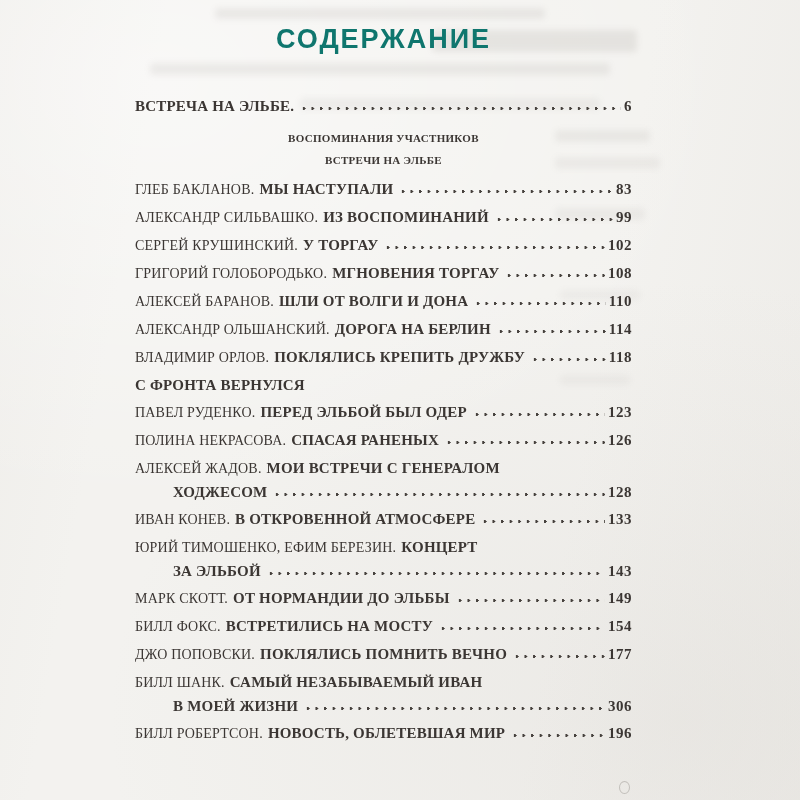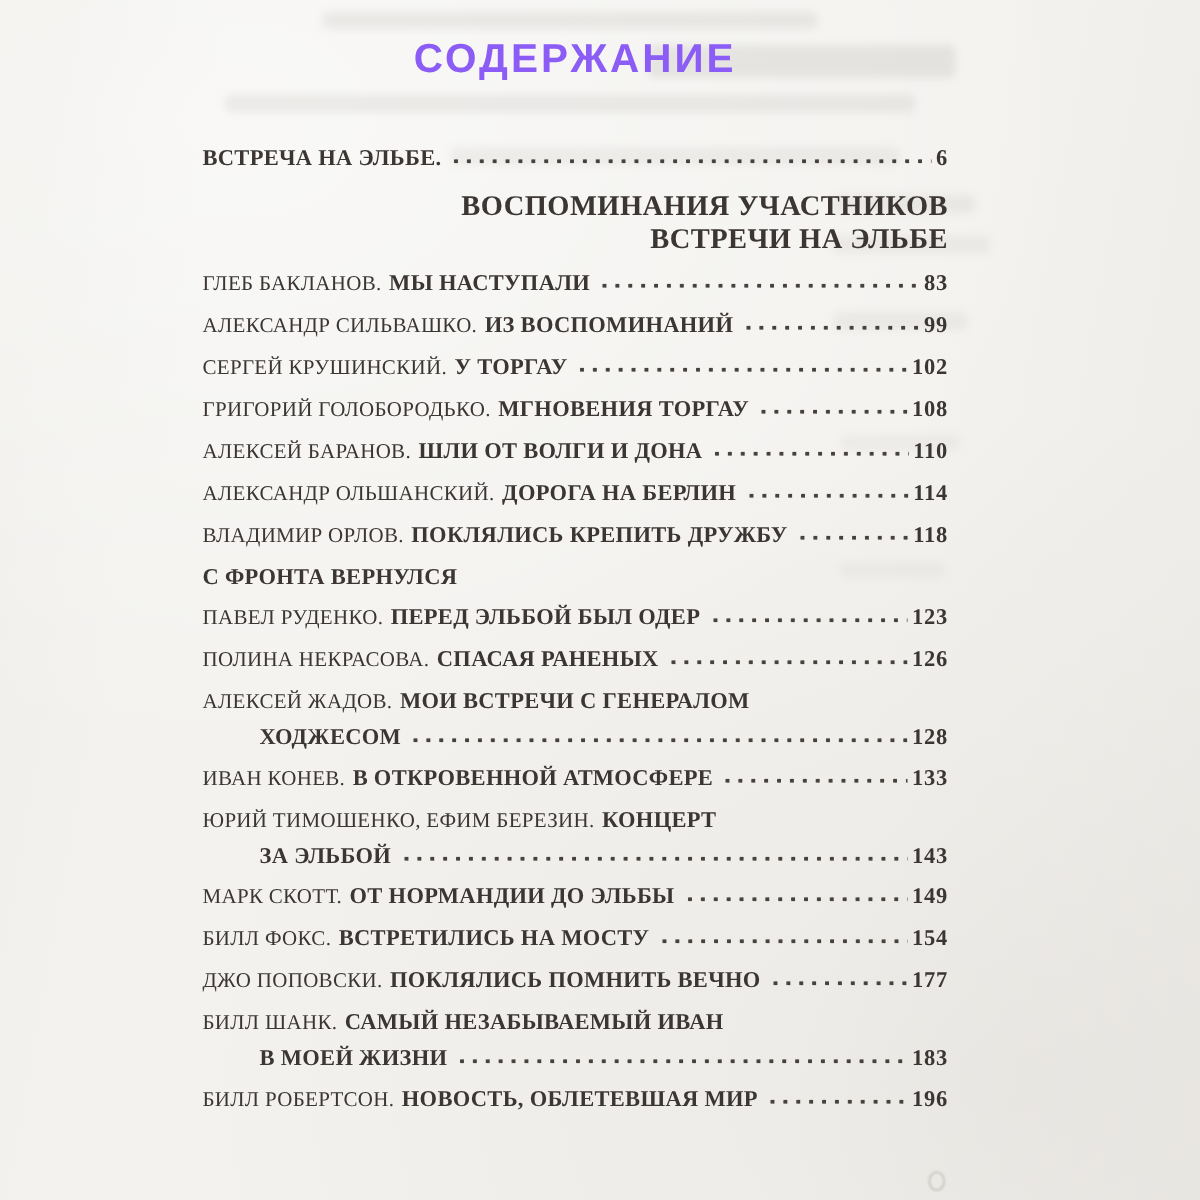--- a/index.html
+++ b/index.html
@@ -25,27 +25,27 @@
   }
   .content{
     position:absolute;left:135px;top:24px;width:497px;
   }
   .doc-title{
     text-align:center;
     font-family:"Liberation Sans", sans-serif;
     font-weight:bold;
     font-size:27px;line-height:30px;
     letter-spacing:2px;
-    color:#8b5cf6;
+    color:#0f766e;
     margin:0 0 42px 0;
   }
   .section-heading{
-    text-align:right;
+    text-align:center;
     font-weight:bold;
-    font-size:19px;line-height:22px;
+    font-size:11px;line-height:22px;
     letter-spacing:0.3px;
     margin:11px 0 8px 0;
   }
   .toc-row{margin:0 0 7px 0;}
   .toc-line{
     display:flex;align-items:baseline;
     font-size:15px;line-height:20px;white-space:nowrap;
   }
   .toc-line.wrap2{margin-top:3px;padding-left:38px;}
   .author{font-weight:normal;font-size:14px;letter-spacing:0.2px;margin-right:5px;}
@@ -226,21 +226,21 @@
         </div>
       </div>
       <div class="toc-row">
         <div class="toc-line">
           <span class="author">БИЛЛ ШАНК.</span>
           <span class="entry-title">САМЫЙ НЕЗАБЫВАЕМЫЙ ИВАН</span>
         </div>
         <div class="toc-line wrap2">
           <span class="entry-title">В МОЕЙ ЖИЗНИ</span>
           <span class="leader"></span>
-          <span class="pagenum">183</span>
+          <span class="pagenum">306</span>
         </div>
       </div>
       <div class="toc-row">
         <div class="toc-line">
           <span class="author">БИЛЛ РОБЕРТСОН.</span>
           <span class="entry-title">НОВОСТЬ, ОБЛЕТЕВШАЯ МИР</span>
           <span class="leader"></span>
           <span class="pagenum">196</span>
         </div>
       </div>

